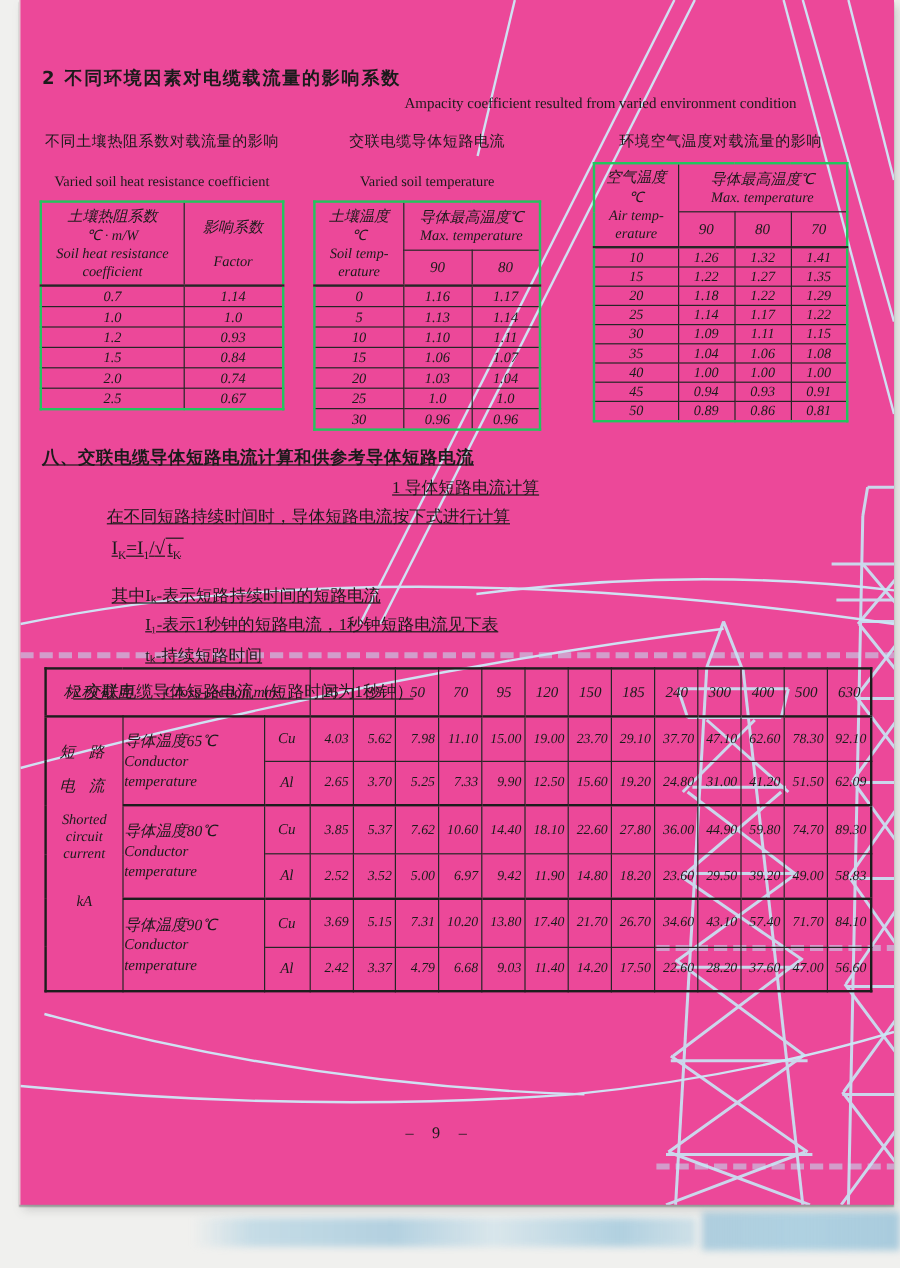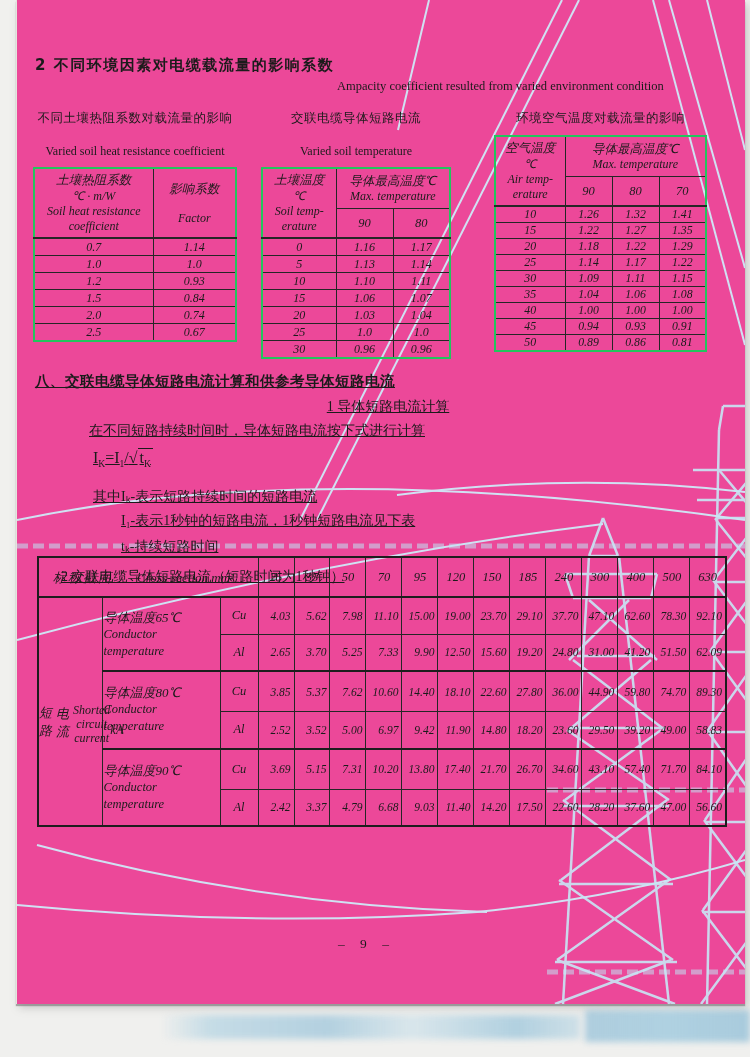--- a/index.html
+++ b/index.html
@@ -54,21 +54,21 @@
   .corner{padding-left:14px;text-align:left;}
   .c-zh{font-size:13px;letter-spacing:2px;}
   .c-en{font-size:13px;margin-left:20px;}
   .colhead{text-align:center;font-size:12.5px;}
   .num{text-align:right;padding-right:3px;font-size:11.5px;}
   .metal{text-align:center;font-size:12.5px;}
   .tg{text-align:left;}
   .tg div{line-height:17px;font-size:13px;}
   .tg .en{font-size:12.5px;}
   .grp{vertical-align:top;padding:0;}
-  .grp-in{display:flex;align-items:center;height:215px;padding-top:12px;}
+  .grp-in{display:flex;flex-direction:column;align-items:center;height:215px;padding-top:12px;}
   .g-zh{font-size:13px;letter-spacing:4px;margin-top:10px;}
   .g-zh:first-child{margin-top:8px;}
   .g-en{font-size:12px;width:54px;text-align:center;line-height:14px;margin-top:12px;}
   .g-ka{font-size:12.5px;margin-top:26px;}
   .gs td{border-top:2px solid #1d1d1d;}
 
   .pageno{position:absolute;top:936px;left:0;width:96%;text-align:center;
           font-size:13.5px;letter-spacing:6px;}
 
   .band1{position:absolute;left:160px;top:1015px;width:420px;height:24px;filter:blur(3px);

